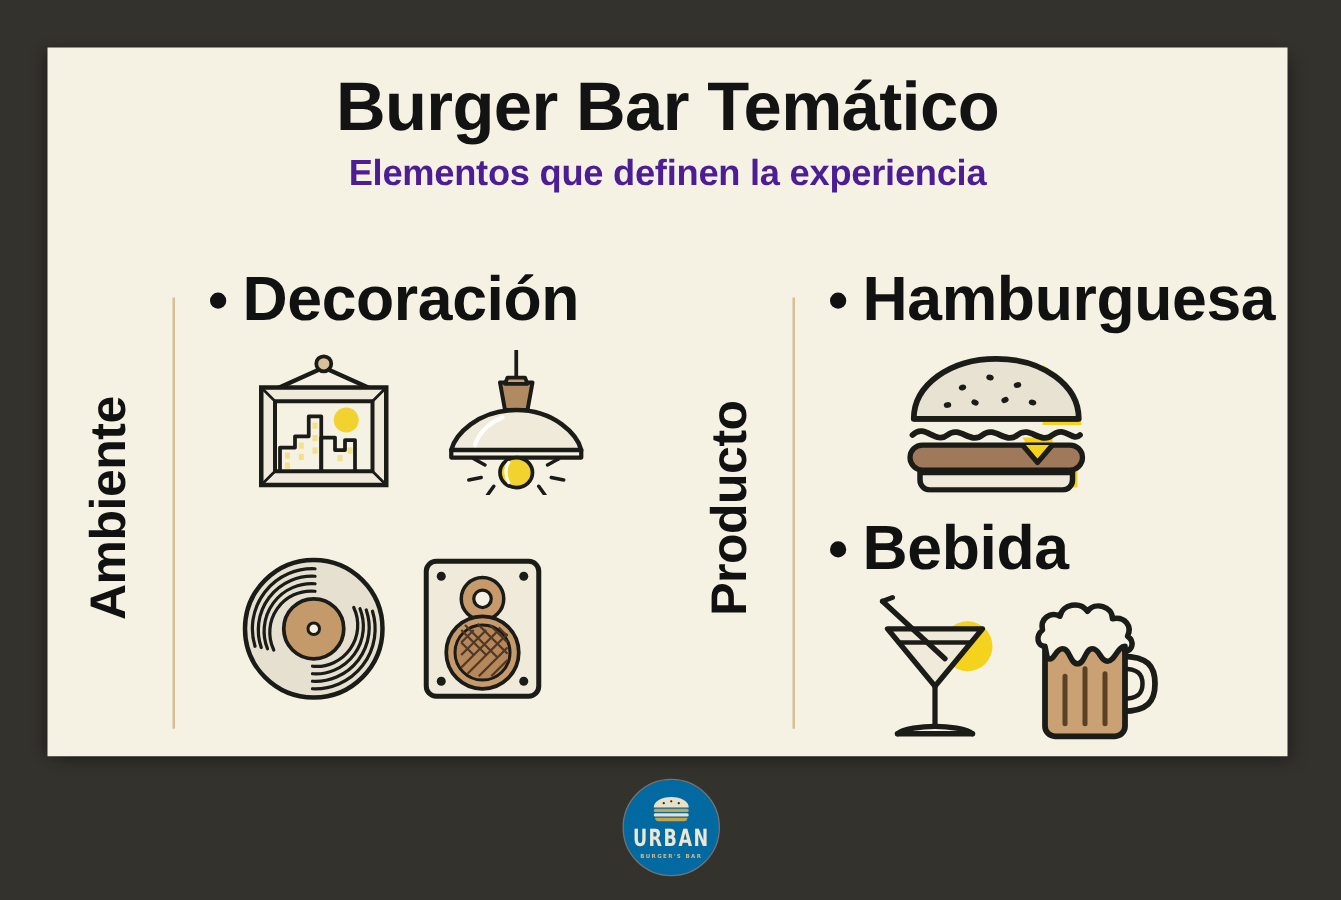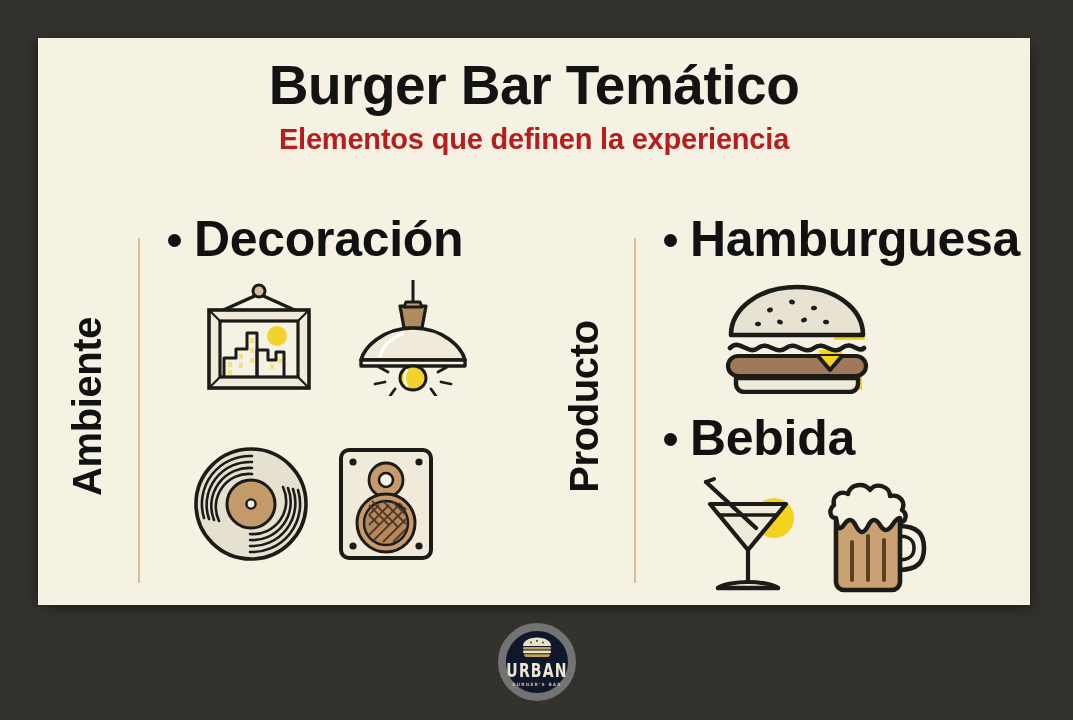--- a/index.html
+++ b/index.html
@@ -40,21 +40,21 @@
     font-size: 55px;
     font-weight: 700;
     color: #131313;
     letter-spacing: -0.5px;
     line-height: 1.12;
   }
   #page-subtitle {
     margin-top: 6px;
     font-size: 29px;
     font-weight: 600;
-    color: #b91c1c;
+    color: #4c1d95;
     letter-spacing: -0.2px;
   }
 
   
   #columns {
     position: absolute;
     left: 0;
     top: 170px;
     width: 100%;
     height: 397px;
@@ -132,22 +132,22 @@
   .icon-slot { display: block; }
 
   
   #logo-badge {
     position: absolute;
     left: 498px;
     top: 623px;
     width: 78px;
     height: 78px;
     border-radius: 50%;
-    background: #0f172a;
-    border: 8px solid #737373;
+    background: #0369a1;
+    border: 1px solid #737373;
     display: flex;
     flex-direction: column;
     align-items: center;
     justify-content: center;
     gap: 1px;
   }
   #logo-wordmark {
     font-size: 14px;
     font-weight: 700;
     letter-spacing: 1.2px;

